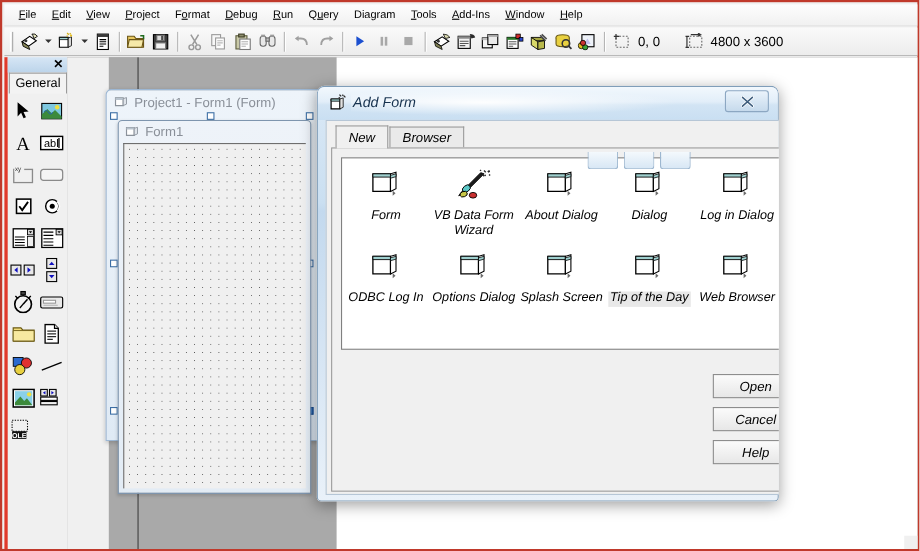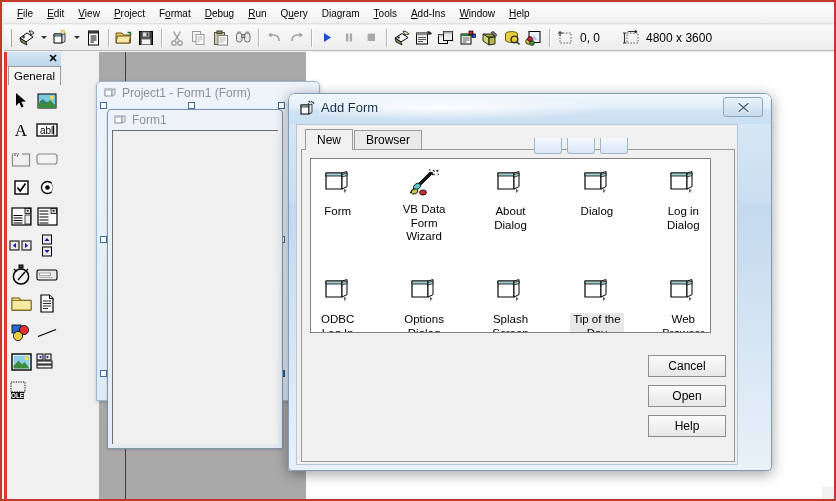--- a/index.html
+++ b/index.html
@@ -178,25 +178,26 @@
     border-top:1px solid #6e6e6e;
   }
   .sel-handle {
     position:absolute; width:7px; height:7px;
     background:#ffffff; border:1px solid #3b6ea5;
   }
   .sel-handle.filled { background:#2a6fc4; border-color:#1d4d8c; }
 
   
   #add-form-dialog {
-    position:absolute; left:286px; top:91px; width:484px; height:378px;
+    position:absolute; left:286px; top:76px; width:420px; height:378px;
     border-radius:7px 7px 4px 4px;
     background:#f0f0f0;
     box-shadow:0 3px 14px rgba(0,0,0,.38);
     overflow:hidden;
+    font-style:italic;
   }
   #afd-glass {
     position:absolute; left:0; top:0; width:100%; height:100%;
     border:1px solid #7f9db9;
     border-radius:7px 7px 4px 4px;
     background:linear-gradient(180deg,#dbe9f6 0%,#cadff1 28%,#c3d9ee 30%,#e9f1f9 100%);
     padding:6px;
   }
   #afd-titlebar {
     position:absolute; left:0; top:0; width:100%; height:30px;
@@ -263,21 +264,20 @@
     position:absolute; left:8px; top:8px; width:401px; height:175px;
     background:#ffffff;
     border:1px solid #808080;
     overflow:hidden;
   }
   #afd-iconset {
     position:absolute; left:0; top:4px; width:100%;
     display:grid;
     grid-template-columns:repeat(5, 1fr);
     grid-auto-rows:75px;
-    gap:33px;
   }
   .lv-item {
     display:flex; flex-direction:column; align-items:center;
     padding-top:6px; cursor:default;
   }
   .lv-icon { height:30px; display:flex; align-items:flex-start; justify-content:center; }
   .lv-label {
     font-size:11.5px; color:#000; text-align:center;
     line-height:13.5px; margin-top:6px;
     padding:0 2px;
@@ -970,24 +970,24 @@
                   </svg>
                 </span>
                 <span class="lv-label">Web Browser</span>
               </div>
 
             </div>
           </div>
 
           <div id="afd-buttons">
             <div class="afd-btn">
-              <span>Cancel</span>
+              <span>Open</span>
             </div>
             <div class="afd-btn">
-              <span>Open</span>
+              <span>Cancel</span>
             </div>
             <div class="afd-btn">
               <span>Help</span>
             </div>
           </div>
 
 
         </div>
       </div>
     </div>

